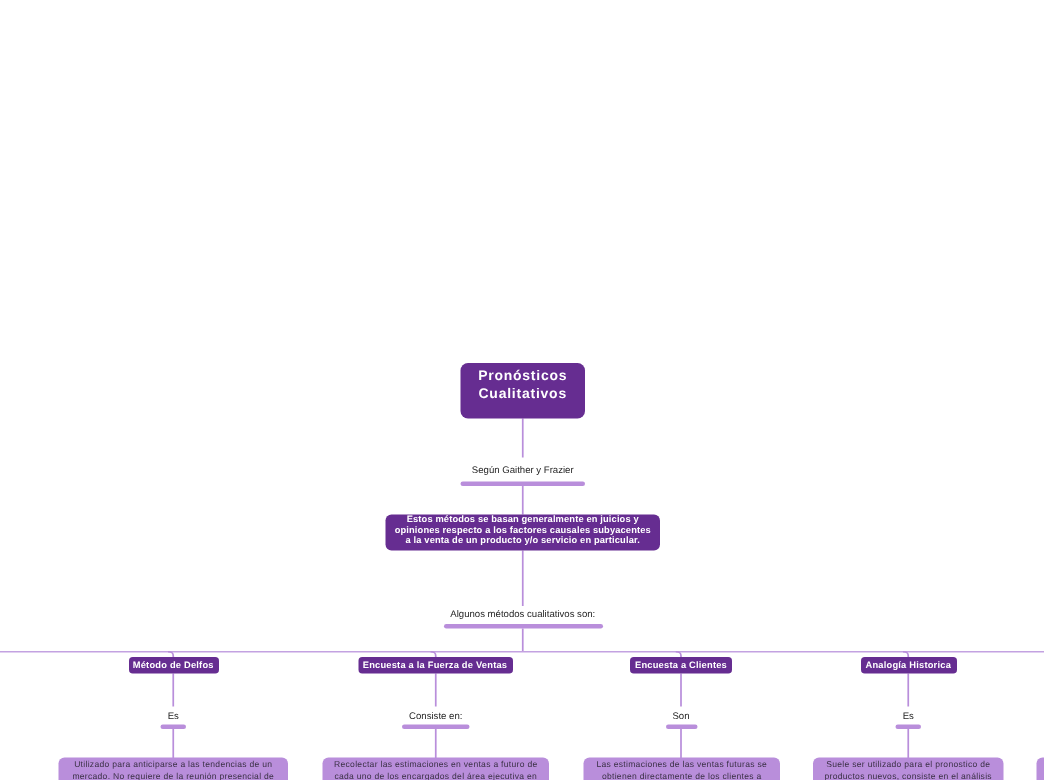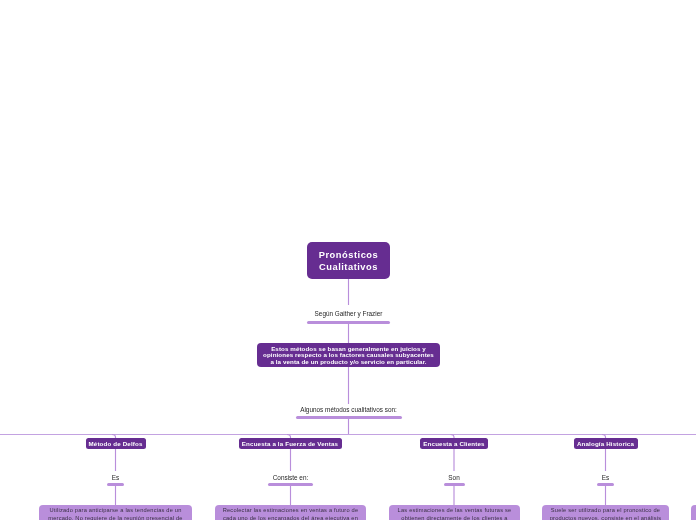--- a/index.html
+++ b/index.html
@@ -3,21 +3,21 @@
 <meta charset="utf-8">
 <title>Mapa mental</title>
 <style>
   *{-webkit-font-smoothing:antialiased;text-rendering:optimizeLegibility;}
   html,body{margin:0;padding:0;}
   body{width:696px;height:520px;background:#ffffff;overflow:hidden;
        font-family:"Liberation Sans",sans-serif;}
   #canvas{position:relative;width:696px;height:520px;overflow:hidden;background:#ffffff;}
   svg.links{position:absolute;left:0;top:0;width:696px;height:520px;}
   .node{position:absolute;box-sizing:border-box;
-        display:flex;align-items:center;justify-content:center;text-align:center;}
+        display:flex;justify-content:center;text-align:center;}
   .root{background:#662D91;color:#ffffff;font-weight:bold;font-size:9.3px;
         line-height:11.7px;letter-spacing:0.52px;border-radius:5px;}
   .desc{background:#662D91;color:#ffffff;font-weight:bold;font-size:6.2px;
         line-height:6.8px;letter-spacing:0.10px;border-radius:4px;white-space:nowrap;}
   .branch{background:#662D91;color:#ffffff;font-weight:bold;font-size:6.2px;
           border-radius:2.5px;white-space:nowrap;line-height:11px;letter-spacing:0.15px;}
   .leaf{background:#B98EDB;color:#3a3045;font-size:5.7px;line-height:7.6px;
         letter-spacing:0.2px;align-items:flex-start;padding:2px 5px 0;
         border-radius:4px;text-align:center;}
   .lbl{position:absolute;color:#262626;font-size:6.4px;text-align:center;

